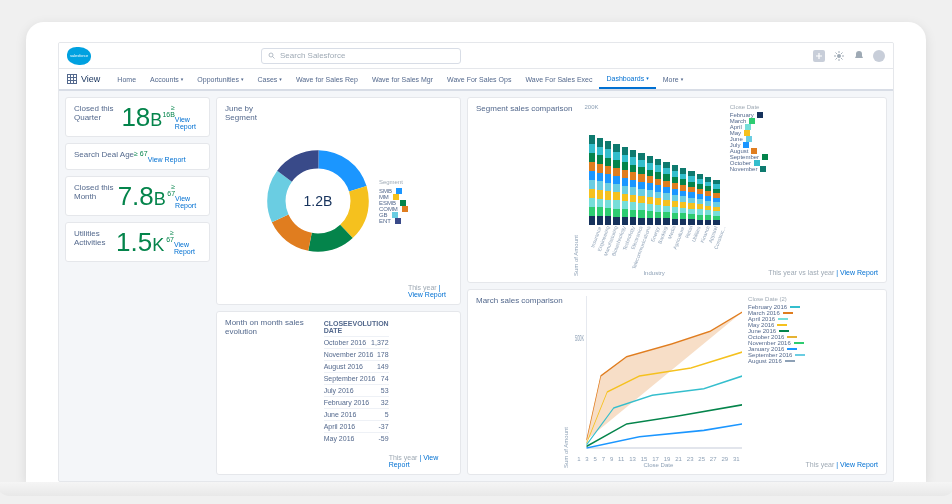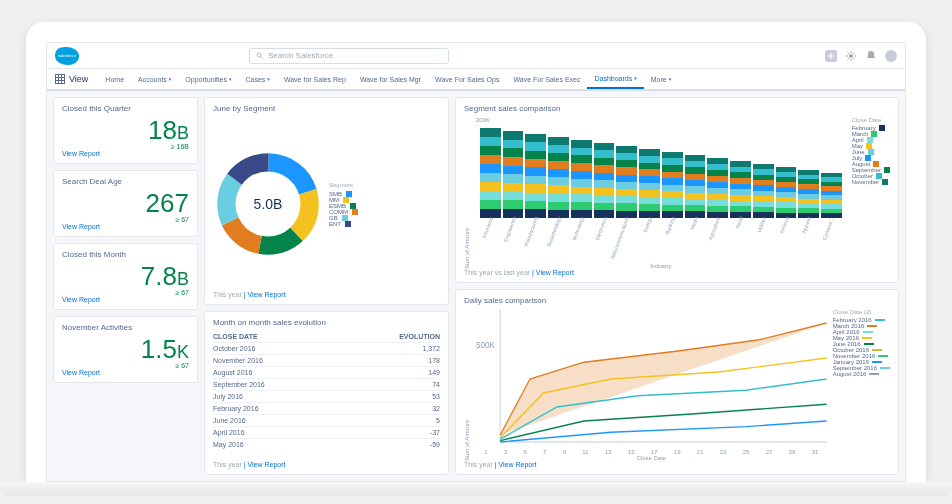--- a/index.html
+++ b/index.html
@@ -1,35 +1,35 @@
 <!DOCTYPE html>
 <html><head>
 <meta charset="utf-8">
 <style>
 *{box-sizing:border-box;margin:0;padding:0;font-family:"Salesforce Sans",Arial,sans-serif}
 body{background:#f0f0f0;display:flex;justify-content:center;align-items:center;min-height:504px;padding:10px}
-.laptop{background:#fff;border-radius:18px 18px 0 0;box-shadow:0 3px 12px rgba(0,0,0,.1);width:900px;padding:20px 20px 0;position:relative}
+.laptop{background:#fff;border-radius:18px 18px 0 0;box-shadow:0 3px 12px rgba(0,0,0,.1);width:900px;padding:20px 32px 0;position:relative}
 .laptop::after{content:"";position:absolute;bottom:-14px;left:-30px;right:-30px;height:14px;background:linear-gradient(#f5f5f5,#e8e8e8);border-radius:0 0 16px 16px}
 .screen{background:#f4f6f9;border:1px solid #e5e7eb;border-radius:2px;height:440px;overflow:hidden;font-size:8px;color:#54698d}
 .topbar{display:flex;align-items:center;background:#fff;border-bottom:1px solid #e5e7eb;height:26px;padding:0 8px}
 .logo{width:24px;height:18px;background:#00a1e0;border-radius:40% 50% 45% 50%;position:relative;display:flex;align-items:center;justify-content:center;color:#fff;font-size:4px}
 .search{flex:0 0 200px;margin:0 auto 0 170px;height:16px;border:1px solid #d8dde6;border-radius:3px;display:flex;align-items:center;padding:0 6px;color:#9faab5}
 .search svg{width:8px;height:8px;margin-right:4px}
 .topicons{display:flex;gap:8px;align-items:center}
 .topicons span{width:12px;height:12px;display:flex;align-items:center;justify-content:center;color:#9faab5}
 .avatar{width:14px;height:14px;border-radius:50%;background:#c8ced9}
 .navbar{display:flex;align-items:center;background:#fff;border-bottom:2px solid #d8dde6;height:22px;padding:0 8px;font-size:7px}
 .apps-icon{width:10px;height:10px;margin-right:4px;background:repeating-linear-gradient(90deg,#54698d 0 1px,transparent 1px 3px),repeating-linear-gradient(0deg,#54698d 0 1px,transparent 1px 3px)}
 .appname{font-size:9px;color:#16325c;margin-right:10px}
 .nav-item{padding:0 7px;height:100%;display:flex;align-items:center;cursor:pointer;white-space:nowrap}
 .nav-item.active{border-bottom:2px solid #0070d2;margin-bottom:-2px;color:#0070d2}
 .chev{margin-left:2px;font-size:5px}
 .grid{display:grid;grid-template-columns:145px 245px 1fr;gap:6px;padding:6px;height:calc(100% - 48px)}
 .col{display:flex;flex-direction:column;gap:6px}
-.card{background:#fff;border:1px solid #e5e7eb;border-radius:3px;padding:6px 8px;display:flex;flex-direction:column}
+.card{background:#fff;border:1px solid #e5e7eb;border-radius:3px;padding:6px 8px;display:flex;flex-direction:row}
 .card-title{font-size:8px;color:#54698d;margin-bottom:4px}
 .metric{color:#04844b;font-size:26px;font-weight:400;text-align:right;line-height:1}
 .sub{color:#04844b;font-size:7px;text-align:right}
 .link{color:#0070d2;font-size:7px;margin-top:auto;cursor:pointer}
 .graytxt{color:#9faab5}
 .donut-wrap{display:flex;align-items:center;gap:6px;flex:1}
 .donut{position:relative;width:110px;height:110px}
 .donut-center{position:absolute;inset:0;display:flex;align-items:center;justify-content:center;font-size:14px;color:#16325c}
 .legend{font-size:6px;display:flex;flex-direction:column;gap:3px}
 .legend-row{display:flex;align-items:center;gap:4px}
@@ -105,52 +105,51 @@
 <div class="grid">
   <div class="col">
     <div class="card">
             <div class="card-title">Closed this Quarter</div>
   <div class="metric">18<span style="font-size:18px">B</span></div>
   <div class="sub">≥ 16B</div>
   <div class="link">View Report</div>
           </div>
     <div class="card">
             <div class="card-title">Search Deal Age</div>
-  <div class="metric">267<span style="font-size:18px"></span></div>
   <div class="sub">≥ 67</div>
   <div class="link">View Report</div>
           </div>
     <div class="card">
             <div class="card-title">Closed this Month</div>
   <div class="metric">7.8<span style="font-size:18px">B</span></div>
   <div class="sub">≥ 67</div>
   <div class="link">View Report</div>
           </div>
     <div class="card">
-            <div class="card-title">November Activities</div>
+            <div class="card-title">Utilities Activities</div>
   <div class="metric">1.5<span style="font-size:18px">K</span></div>
   <div class="sub">≥ 67</div>
   <div class="link">View Report</div>
           </div>
   </div>
 
   <div class="col">
     <div class="card" style="flex:1.3">
       <div class="card-title">June by Segment</div>
       <div class="donut-wrap">
         <div class="donut">
           <svg viewBox="0 0 42 42" width="110" height="110">
             <circle cx="21" cy="21" r="15.9" fill="none" stroke="#1b96ff" stroke-width="7" stroke-dasharray="20 80" stroke-dashoffset="25"></circle>
             <circle cx="21" cy="21" r="15.9" fill="none" stroke="#f5c11e" stroke-width="7" stroke-dasharray="18 82" stroke-dashoffset="5"></circle>
             <circle cx="21" cy="21" r="15.9" fill="none" stroke="#04844b" stroke-width="7" stroke-dasharray="15 85" stroke-dashoffset="-13"></circle>
             <circle cx="21" cy="21" r="15.9" fill="none" stroke="#e07d1f" stroke-width="7" stroke-dasharray="15 85" stroke-dashoffset="-28"></circle>
             <circle cx="21" cy="21" r="15.9" fill="none" stroke="#6acde2" stroke-width="7" stroke-dasharray="17 83" stroke-dashoffset="-43"></circle>
             <circle cx="21" cy="21" r="15.9" fill="none" stroke="#394a89" stroke-width="7" stroke-dasharray="15 85" stroke-dashoffset="-60"></circle>
           </svg>
-          <div class="donut-center">5.0B</div>
+          <div class="donut-center">1.2B</div>
         </div>
         <div class="legend">
           <div class="graytxt">Segment</div>
           <div id="seg-legend">
                   <div class="legend-row">
                     <span>SMB</span>
                     <span class="sw" style="background:#1b96ff"></span>
                   </div>
                   <div class="legend-row">
                     <span>MM</span>
@@ -492,21 +491,21 @@
                     <span>November</span>
                     <span class="sw" style="background:#0e7a6f"></span>
                   </div>
                 </div>
         </div>
       </div>
       <div class="link"><span class="graytxt">This year vs last year</span> | <span>View Report</span></div>
     </div>
 
     <div class="card" style="flex:1">
-      <div class="card-title">Daily sales comparison</div>
+      <div class="card-title">March sales comparison</div>
       <div class="chartrow" style="flex:1">
         <div style="writing-mode:vertical-rl;transform:rotate(180deg)" class="axis-lbl">Sum of Amount</div>
         <div style="flex:1;display:flex;flex-direction:column">
           <div class="line-chart">
             <svg viewBox="0 0 260 100" width="100%" height="100%" preserveAspectRatio="none">
               <text x="0" y="28" font-size="6" fill="#8ea1b6">500K</text>
               <line x1="18" y1="95" x2="260" y2="95" stroke="#d8dde6"></line>
               <line x1="18" y1="0" x2="18" y2="95" stroke="#d8dde6"></line>
               <path d="M18,90 L40,50 L80,38 L150,30 L210,22 L260,10" fill="rgba(224,125,31,.25)" stroke="#e07d1f" stroke-width="1"></path>
               <path d="M18,92 L50,60 L100,50 L180,45 L260,35" fill="none" stroke="#f5c11e" stroke-width="1"></path>

